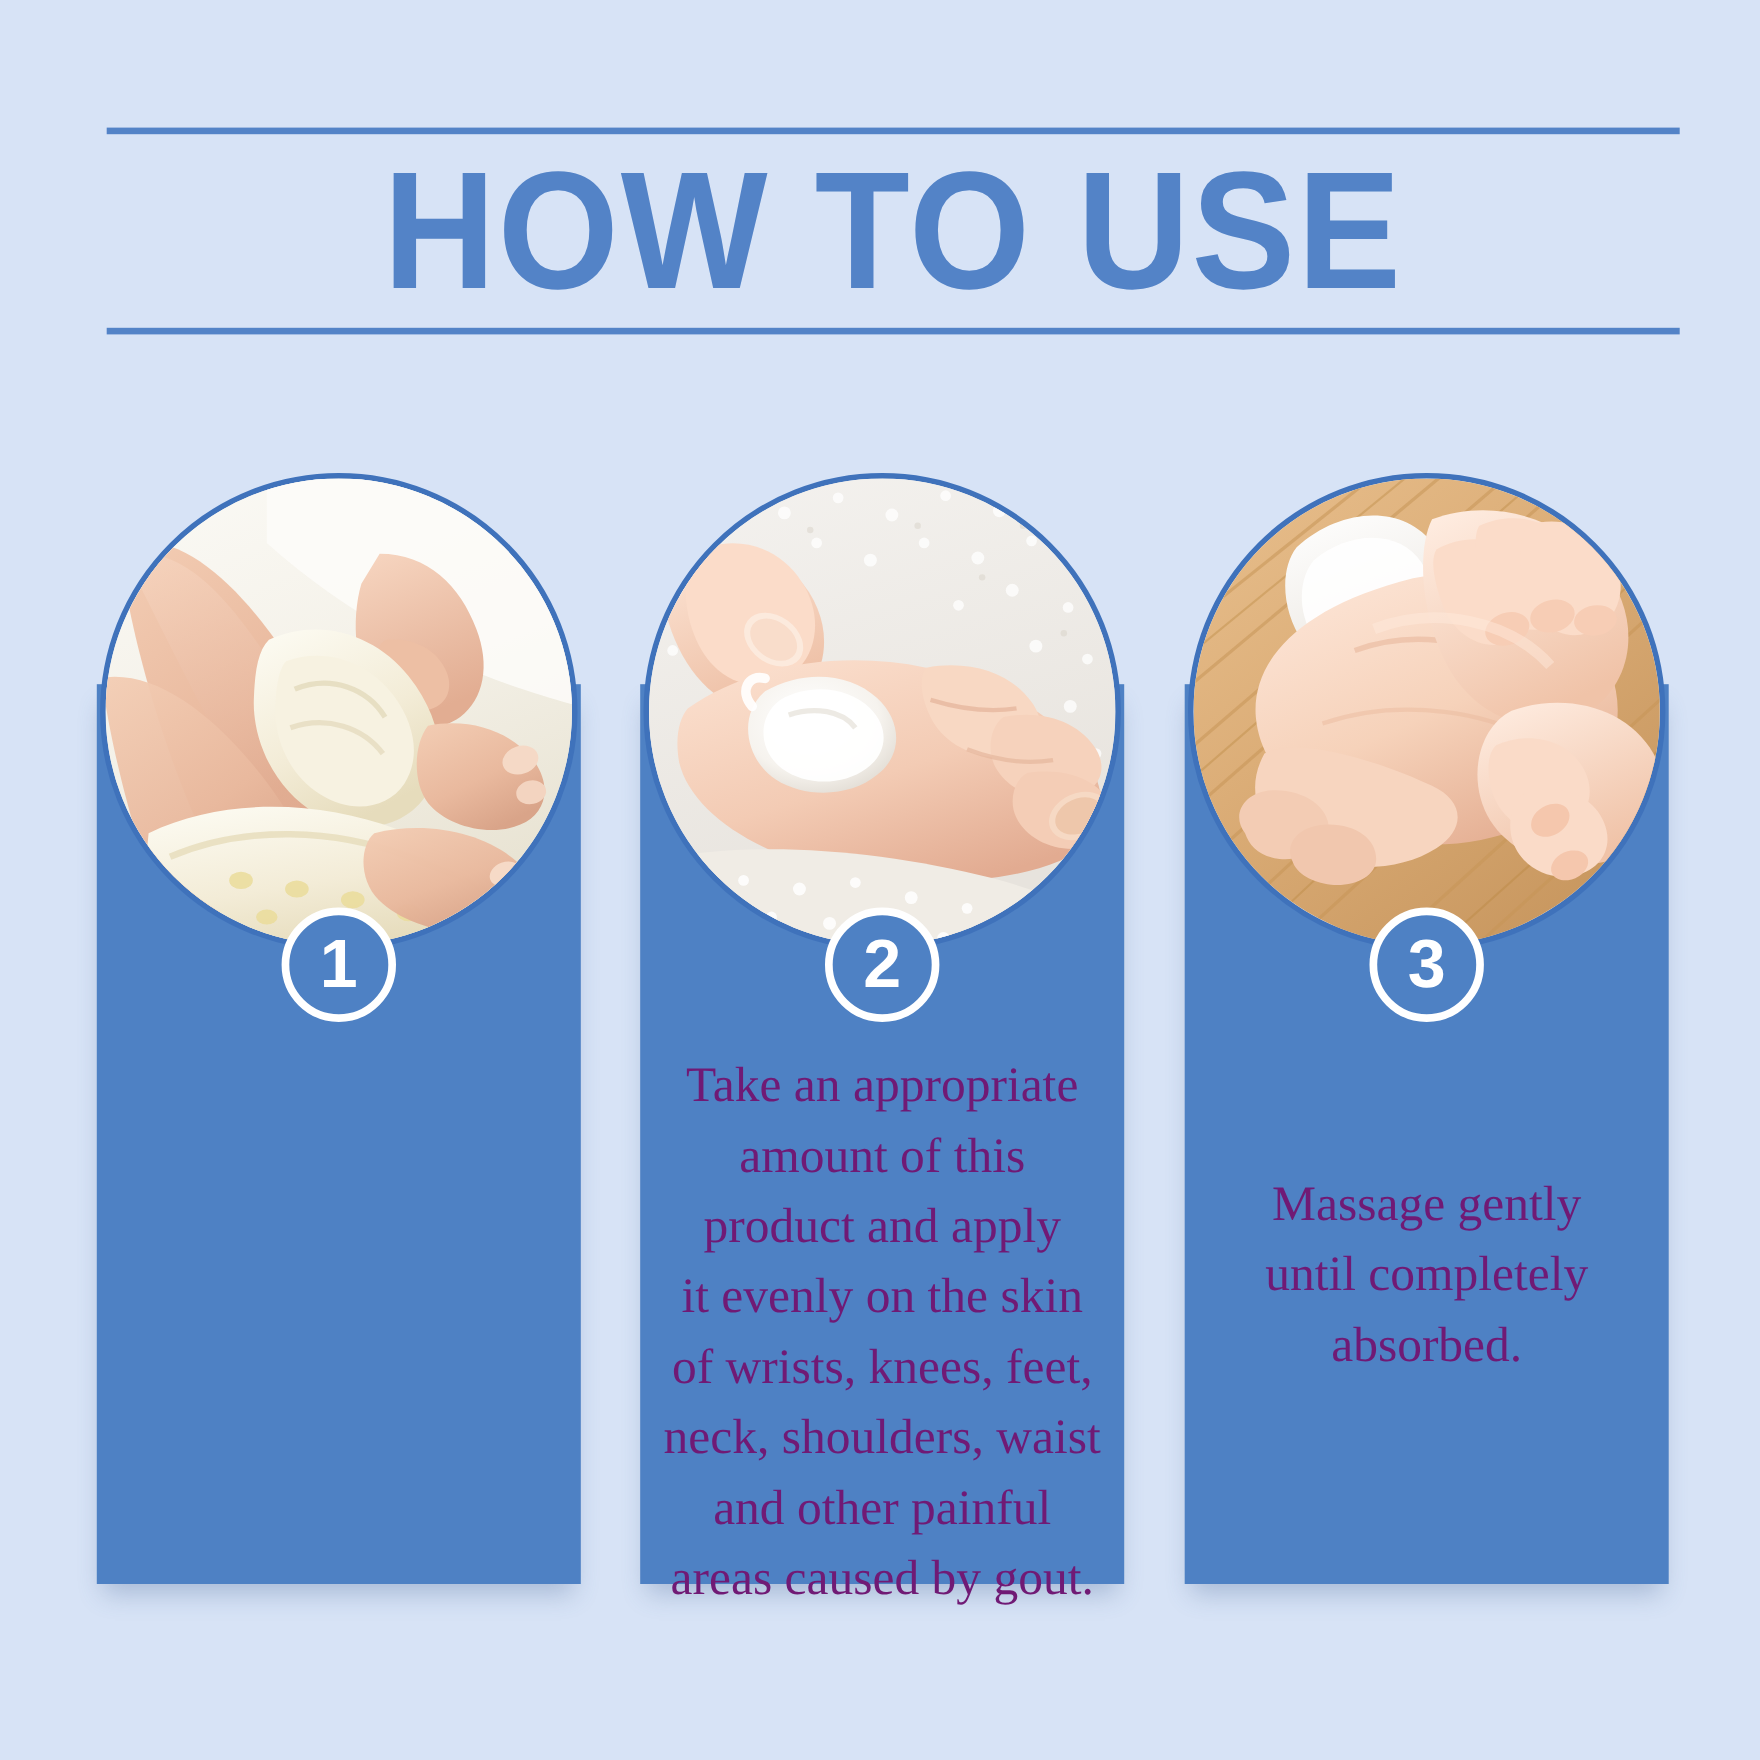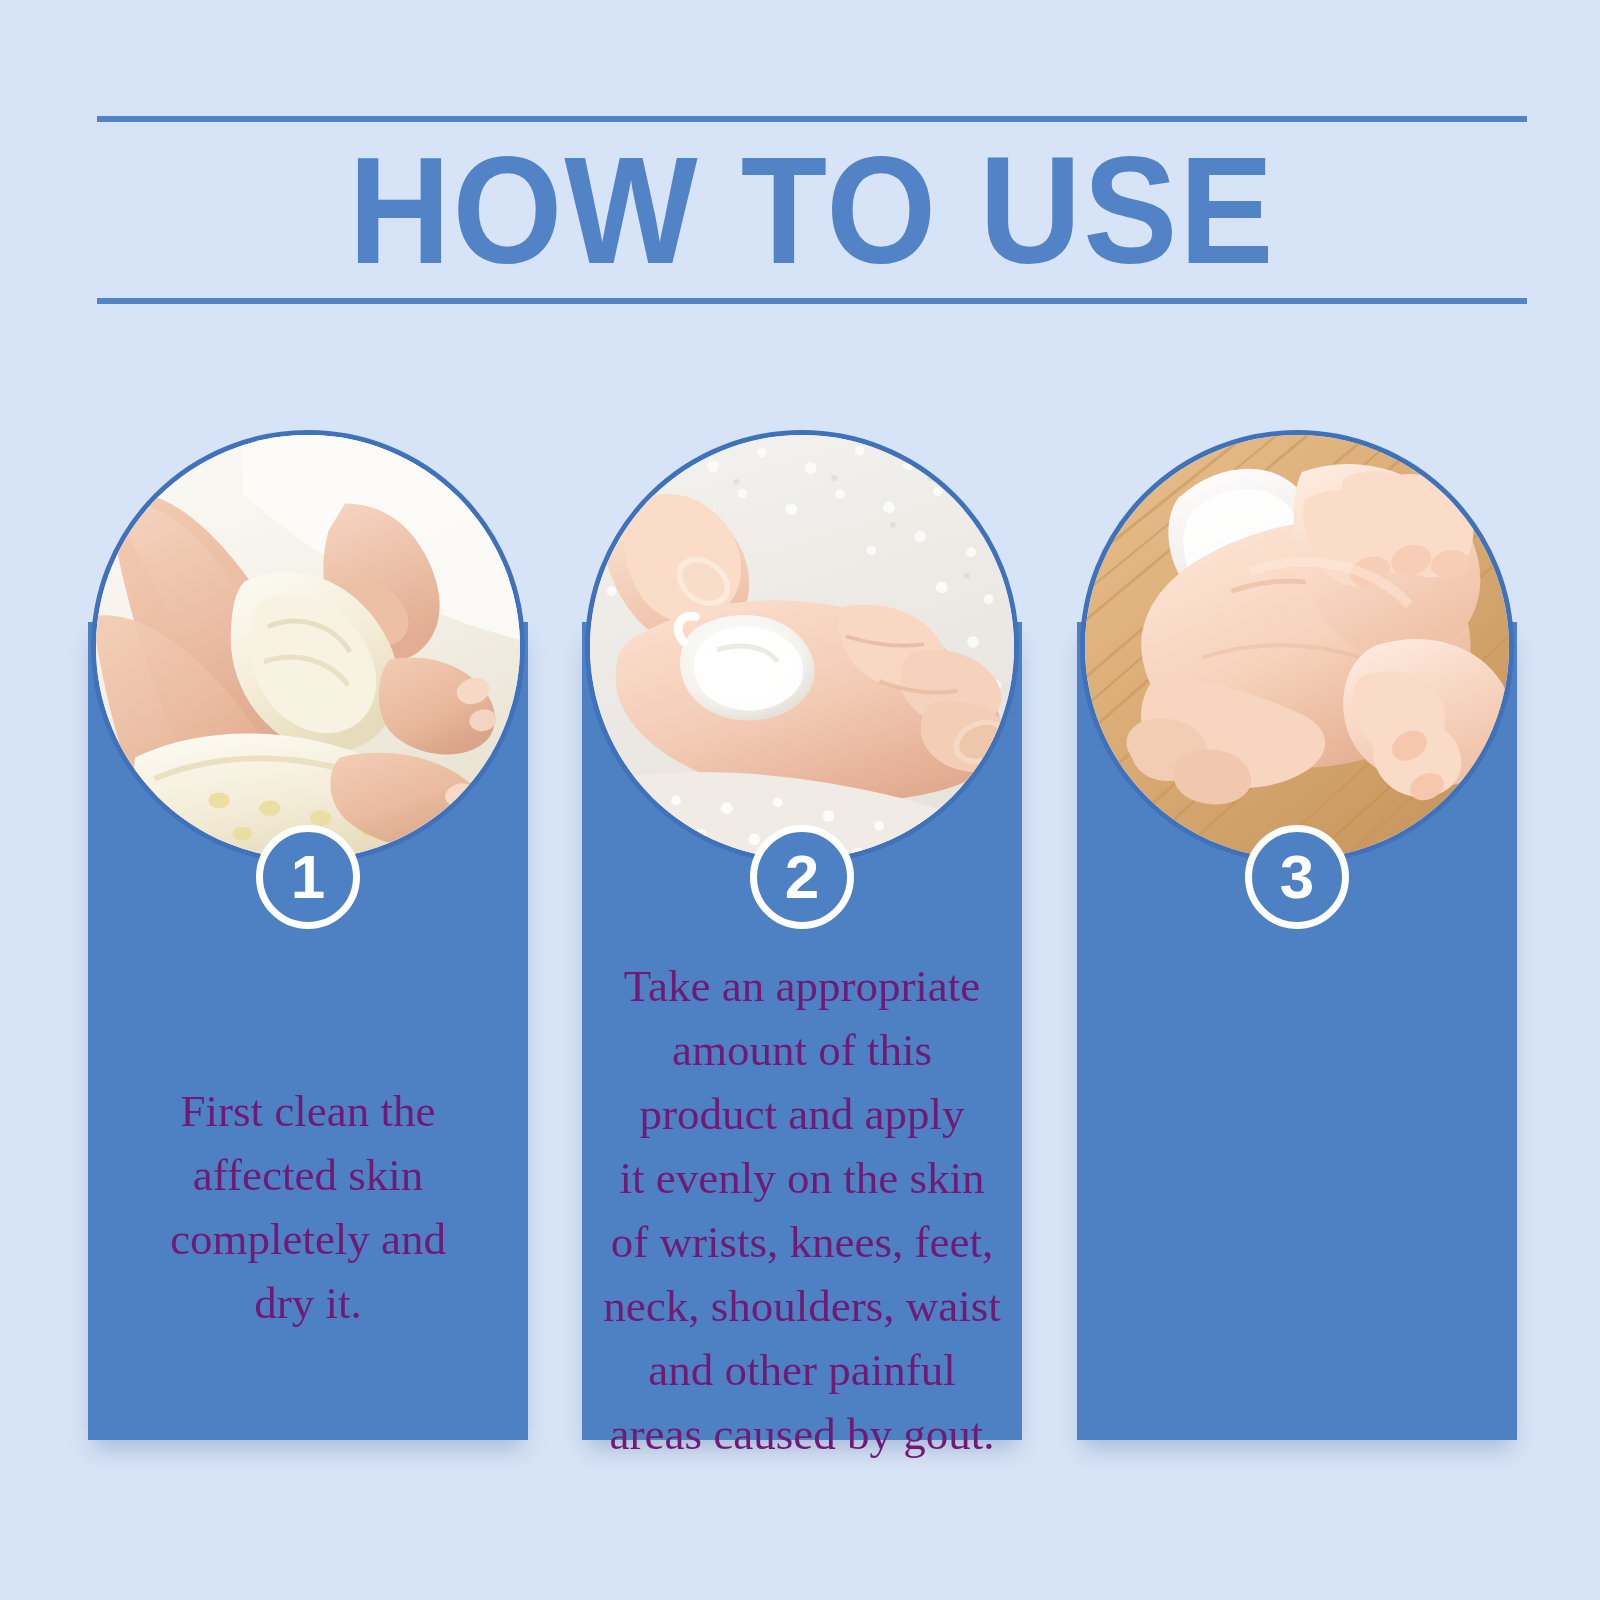--- a/index.html
+++ b/index.html
@@ -211,24 +211,20 @@
           <ellipse cx="150" cy="408" rx="10" ry="7"></ellipse>
           <ellipse cx="204" cy="416" rx="10" ry="7"></ellipse>
         </g>
 
         <path d="M250,330 C300,318 352,330 382,356 C406,378 400,408 368,418 C328,430 278,416 254,392 C236,374 236,342 250,330 Z" fill="url(#s1skin)" opacity="0.97"></path>
         <ellipse cx="372" cy="368" rx="15" ry="11" fill="#f6dac7" transform="rotate(-20 372 368)"></ellipse>
       </svg>
     </div>
 
     <div class="badge">1</div>
-    <div class="caption">First clean the
-affected skin
-completely and
-dry it.</div>
   </div>
 
   <div class="step s2">
     <div class="panel">
       <div class="panel-inner"></div>
     </div>
 
     <div class="photo-wrap">
       <svg viewBox="0 0 434 434" preserveAspectRatio="xMidYMid slice">
         <defs>
@@ -435,15 +431,18 @@
         <g fill="#f5c7ad">
           <ellipse cx="332" cy="318" rx="19" ry="14" transform="rotate(-30 332 318)"></ellipse>
           <ellipse cx="350" cy="360" rx="18" ry="13" transform="rotate(-24 350 360)"></ellipse>
         </g>
 
         <path d="M168,140 C226,118 294,132 332,174" stroke="#ffeadd" stroke-width="10" fill="none" opacity="0.45"></path>
       </svg>
     </div>
 
     <div class="badge">3</div>
+    <div class="caption">Massage gently
+until completely
+absorbed.</div>
   </div>
 
 </div>
 
 </body></html>

